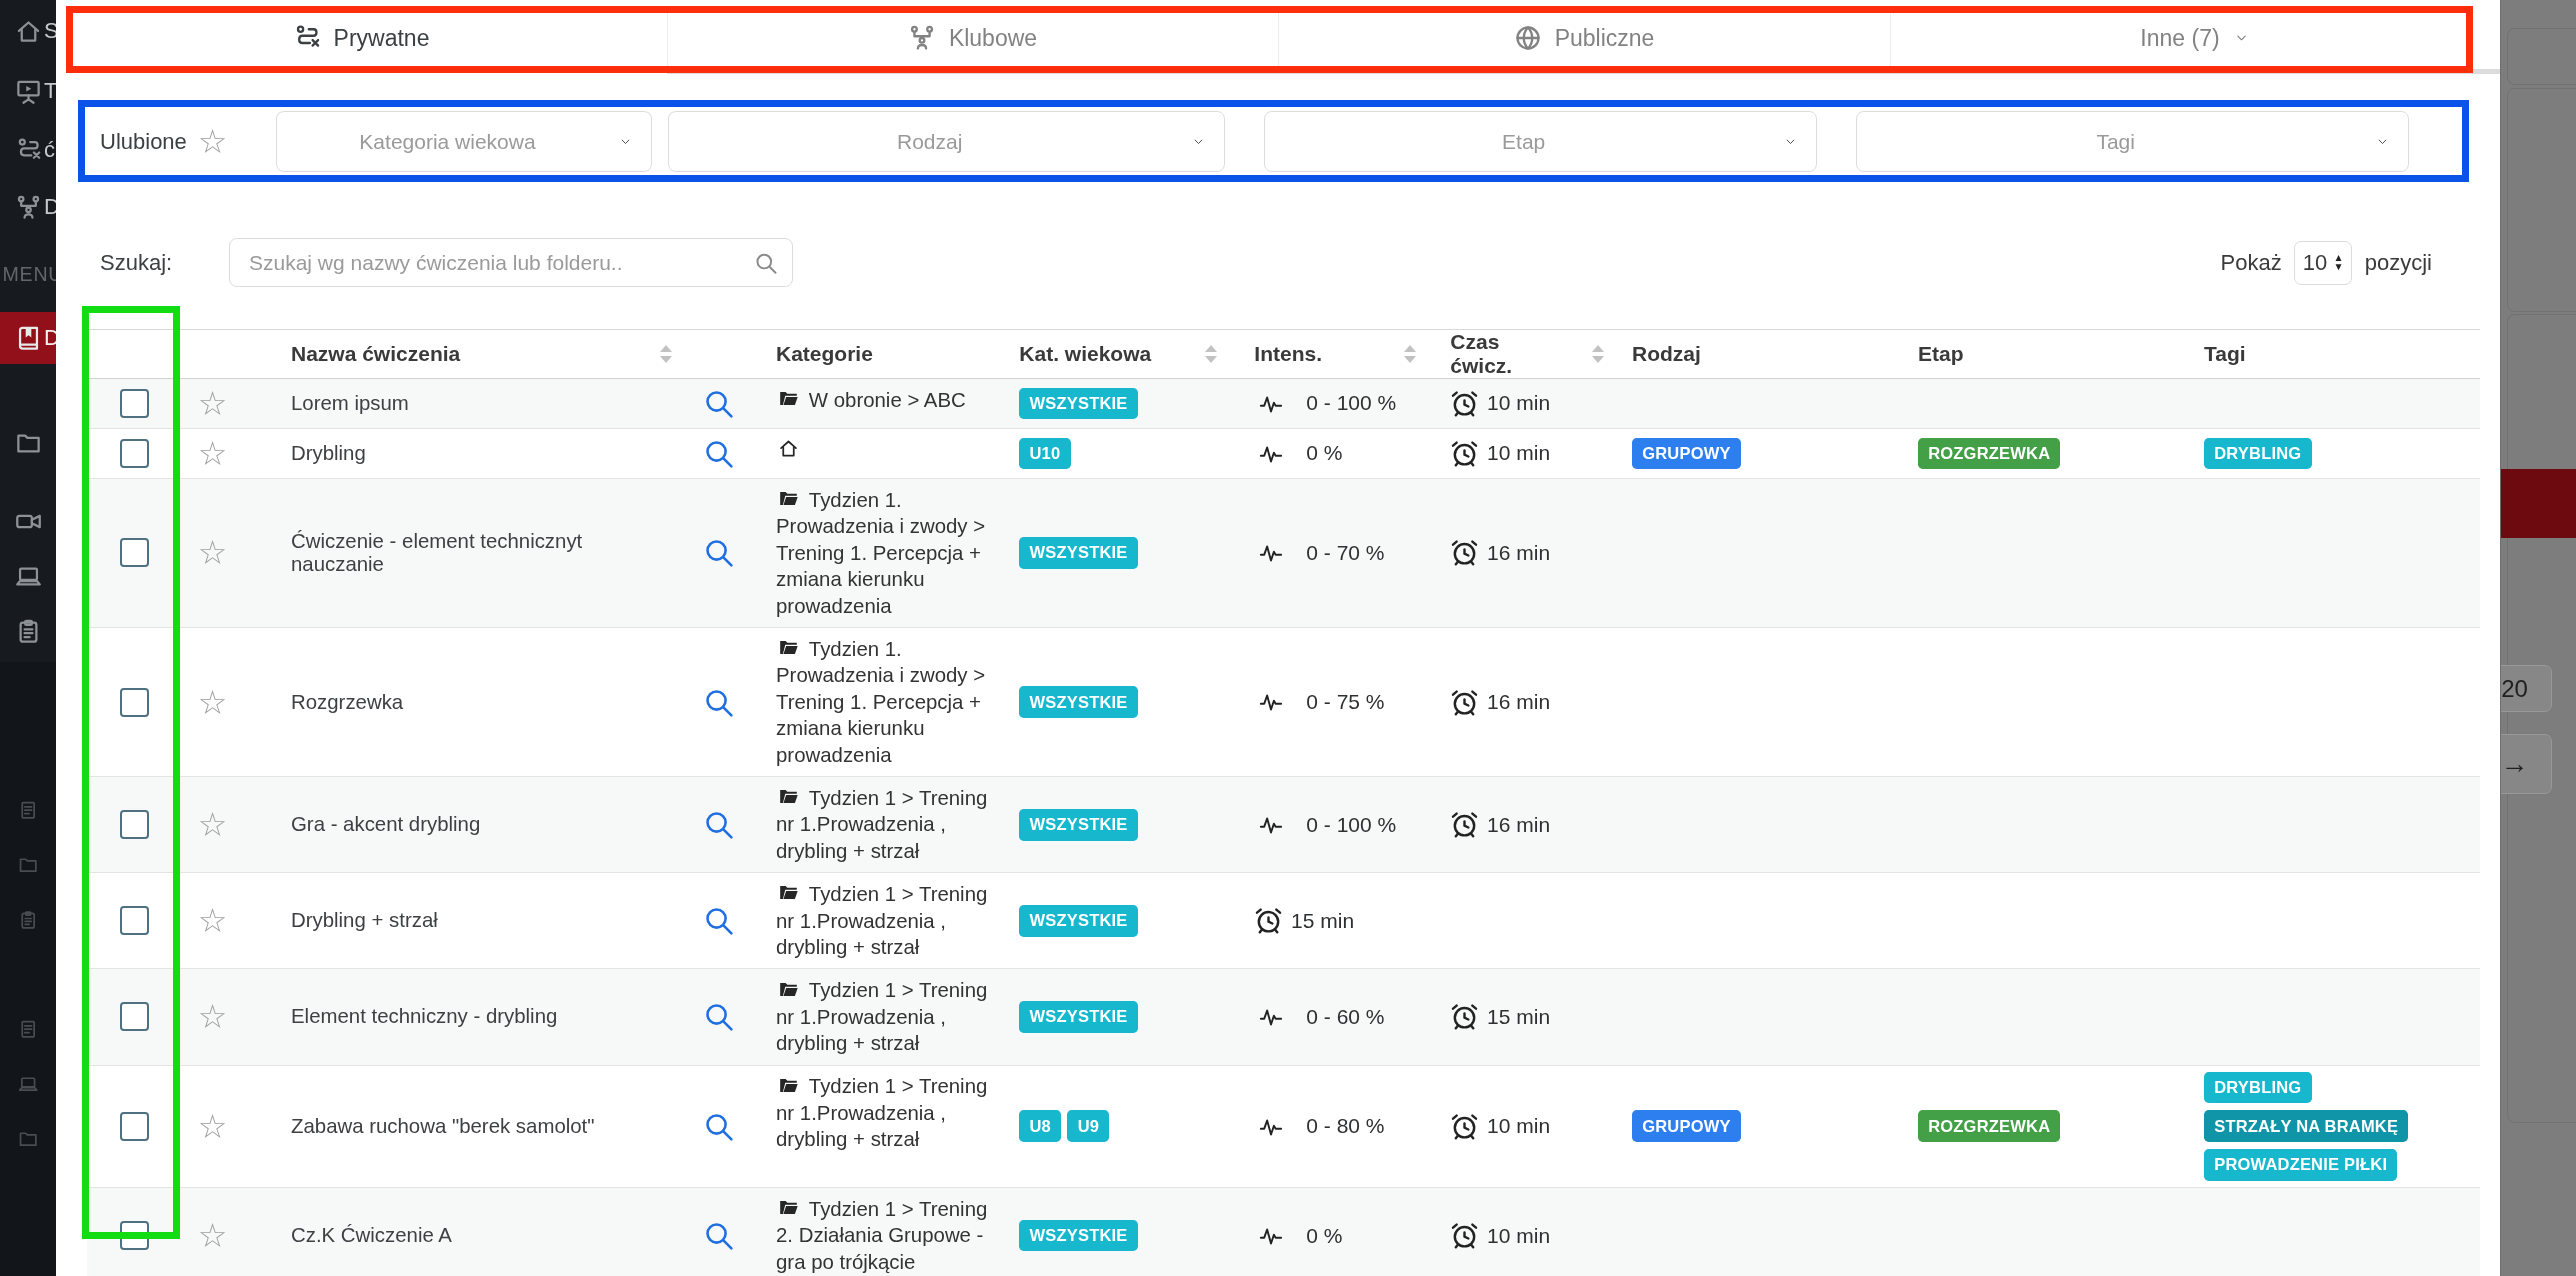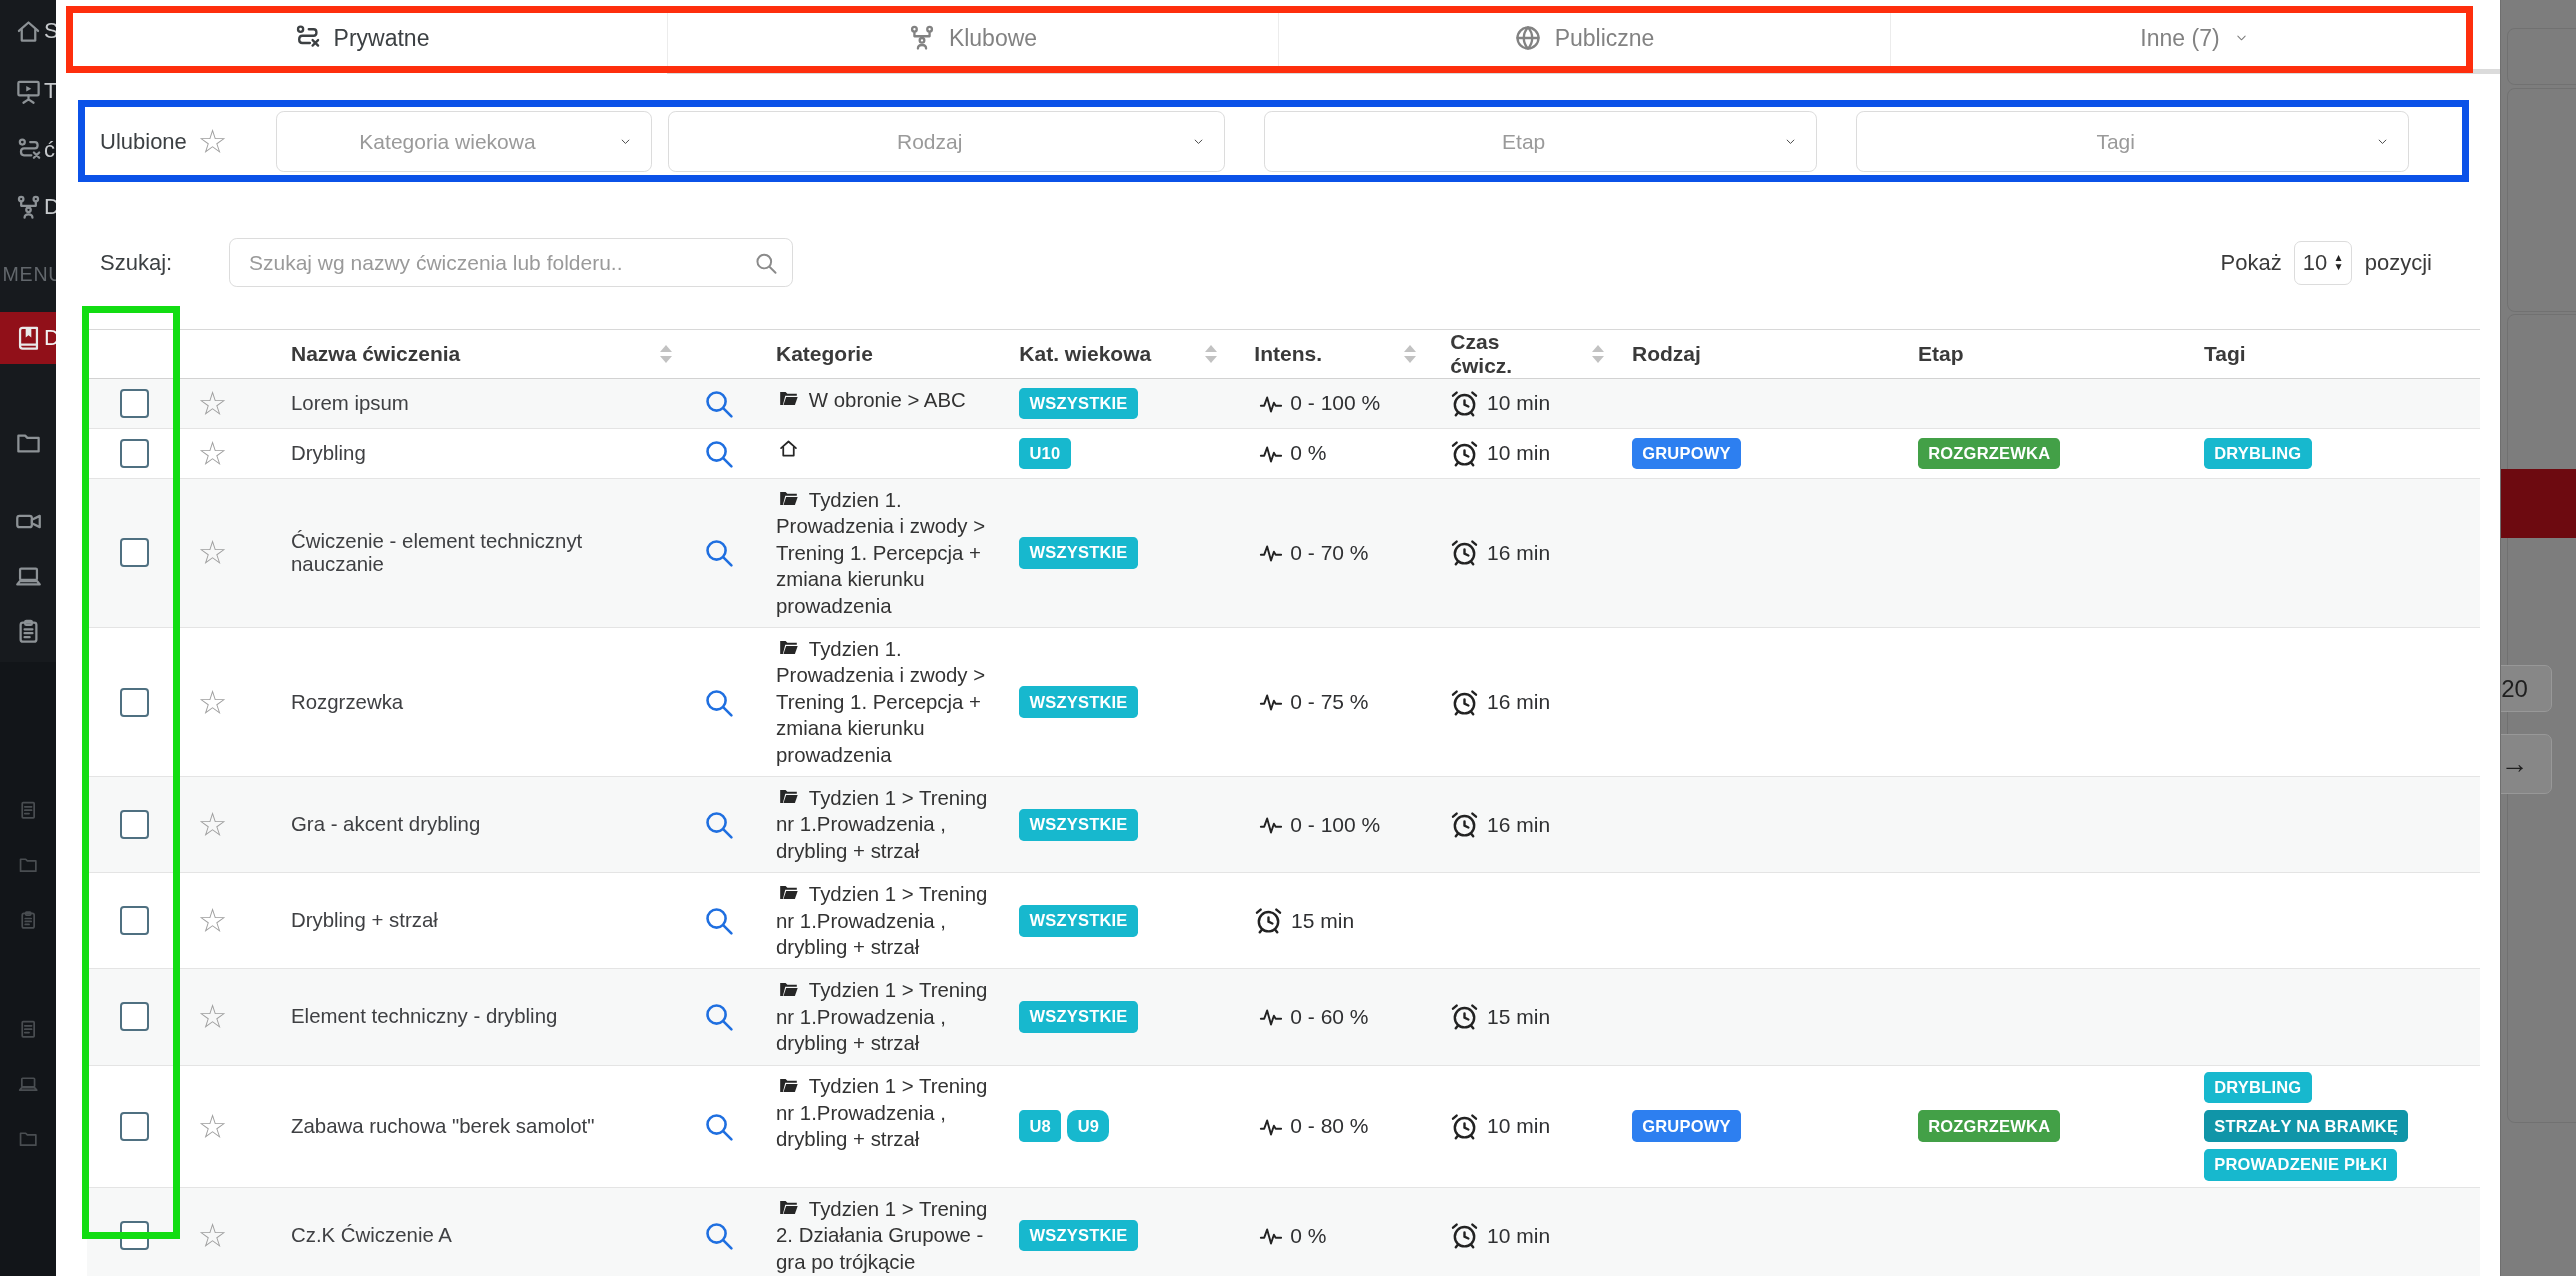--- a/index.html
+++ b/index.html
@@ -70,21 +70,21 @@
   .trow:nth-child(odd){background:#f7f8f8;}
   .cell{display:flex;align-items:center;padding:6.3px 0;min-height:49px;box-sizing:border-box;}
   .c-select,.c-fav,.c-zoom{justify-content:center;}
   .checkbox{width:25px;height:25px;border:2.4px solid #4f7081;border-radius:3.9px;background:#fff;cursor:pointer;}
   .star{font-size:33px;color:#9f9f9f;line-height:1;cursor:pointer;}
   .c-name{padding-left:47px;padding-right:15.7px;color:#3f4043;}
   .zoom-ic{width:31px;height:31px;color:#1f6fe0;cursor:pointer;}
   .c-cat{display:block;padding:7.8px 23.5px 7.8px 22px;line-height:1.3;color:#333;}
   .cat-ic{width:25px;height:21px;color:#262626;vertical-align:-2.4px;margin-right:7.8px;}
   .c-age{padding-left:6.3px;gap:6.3px;}
-  .c-int{padding-left:6.3px;gap:2px;color:#2f3032;font-size:21px;}
+  .c-int{padding-left:6.3px;gap:18px;color:#2f3032;font-size:21px;}
   .pulse-ic{width:34px;height:23.5px;color:#222;}
   .c-czas{padding-left:6.3px;gap:7.8px;color:#2f3032;font-size:21px;}
   .clock-ic{width:29px;height:29px;color:#222;}
   .c-badges{align-items:center;}
   .badges-col{display:flex;flex-direction:column;align-items:flex-start;gap:7px;}
   .badge{display:inline-block;color:#fff;font-weight:bold;font-size:16.5px;letter-spacing:0.2px;padding:6.3px 10.2px;border-radius:4.7px;white-space:nowrap;}
 
   
   .rstrip{position:absolute;right:0;top:0;bottom:0;width:75px;background:#7d7d7d;z-index:3;border-left:0.8px solid #6f6f6f;overflow:hidden;}
   .rs-line{position:absolute;left:6.3px;right:-9.4px;border:1.6px solid #717171;border-radius:7.8px;}
@@ -700,21 +700,21 @@
                 <use href="#i-magnifier"></use>
               </svg>
     </div>
     <div class="cell c-cat">
       <svg class="icon cat-ic" viewBox="0 0 32 27" width="25" height="21">
                 <use class="cat-use" href="#i-folder-open"></use>
               </svg><span class="cat-text">Tydzien 1 &gt; Trening nr 1.Prowadzenia , drybling + strzał</span>
     </div>
     <div class="cell c-age age-badges">
               <span class="badge" style="background: rgb(23, 184, 206);">U8</span>
-              <span class="badge" style="background: rgb(23, 184, 206); border-radius: 10px;">U9</span>
+              <span class="badge" style="background: rgb(23, 184, 206);">U9</span>
             </div>
     <div class="cell c-int">
       <svg class="icon pulse-ic" viewBox="0 0 44 30" width="34" height="23.5">
                 <use href="#i-pulse"></use>
               </svg>
       <span class="r-int">0 - 80 %</span>
     </div>
     <div class="cell c-czas">
       <svg class="icon clock-ic" viewBox="0 0 37 37" width="29" height="29">
                 <use href="#i-clock"></use>

